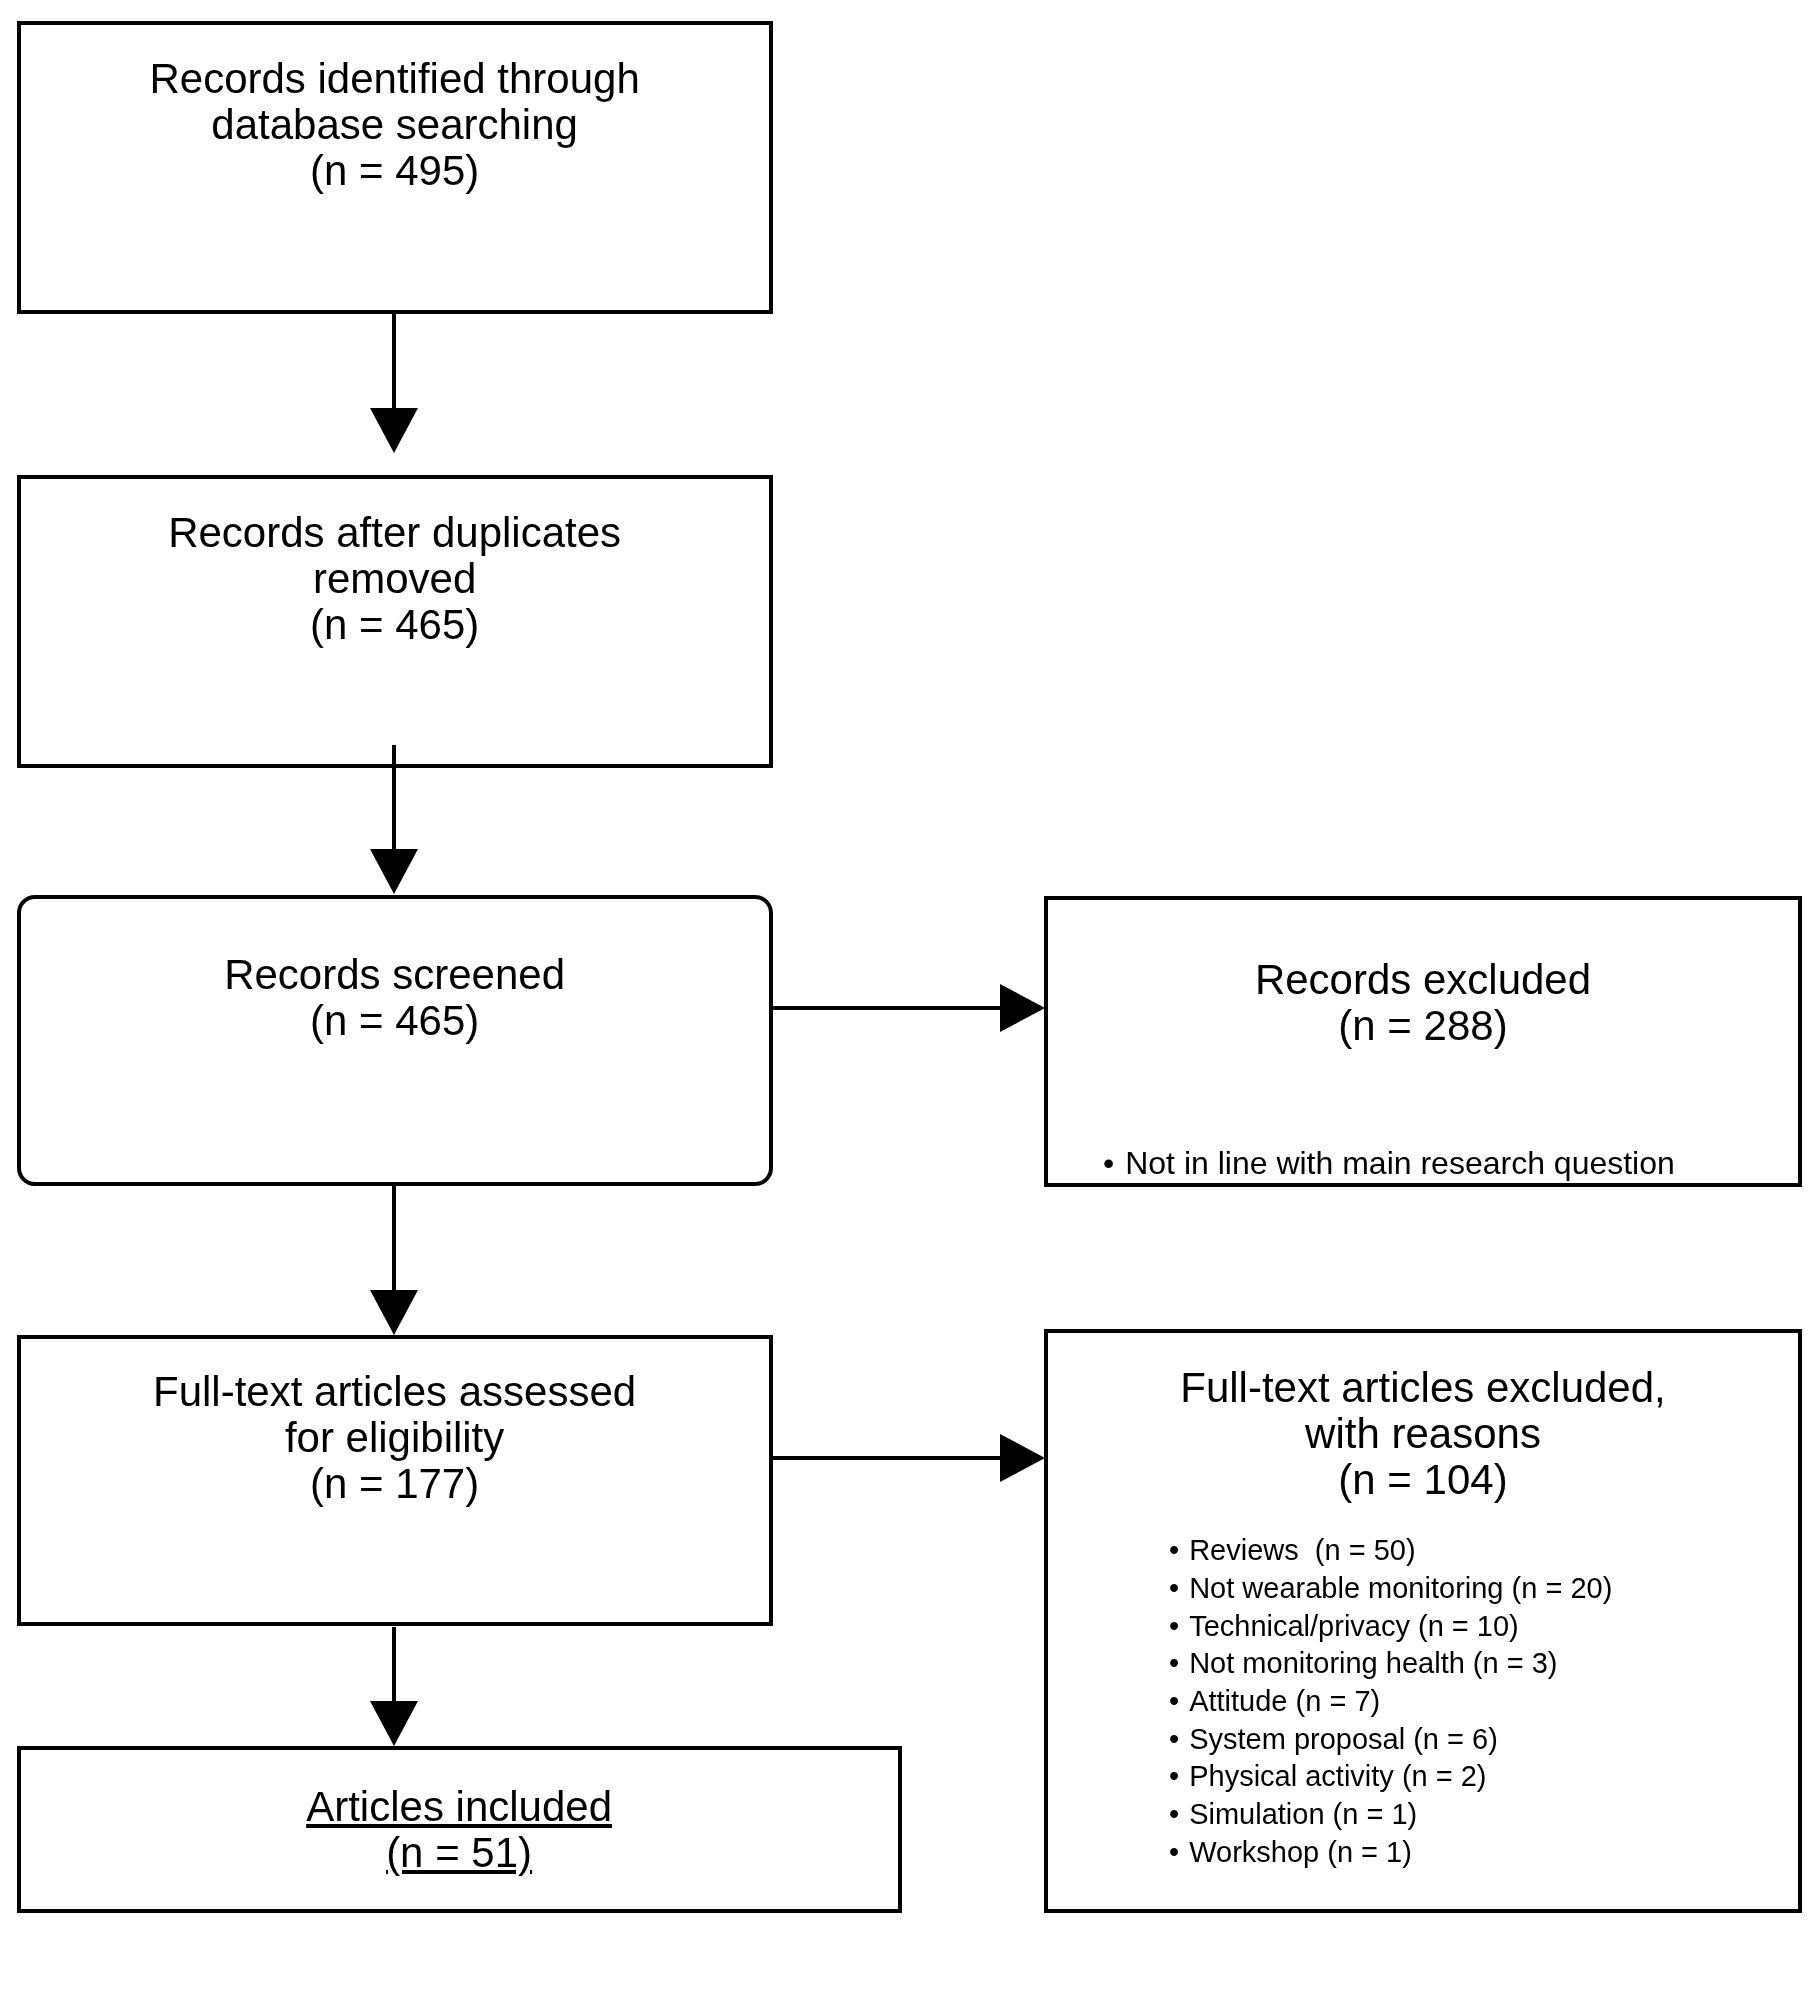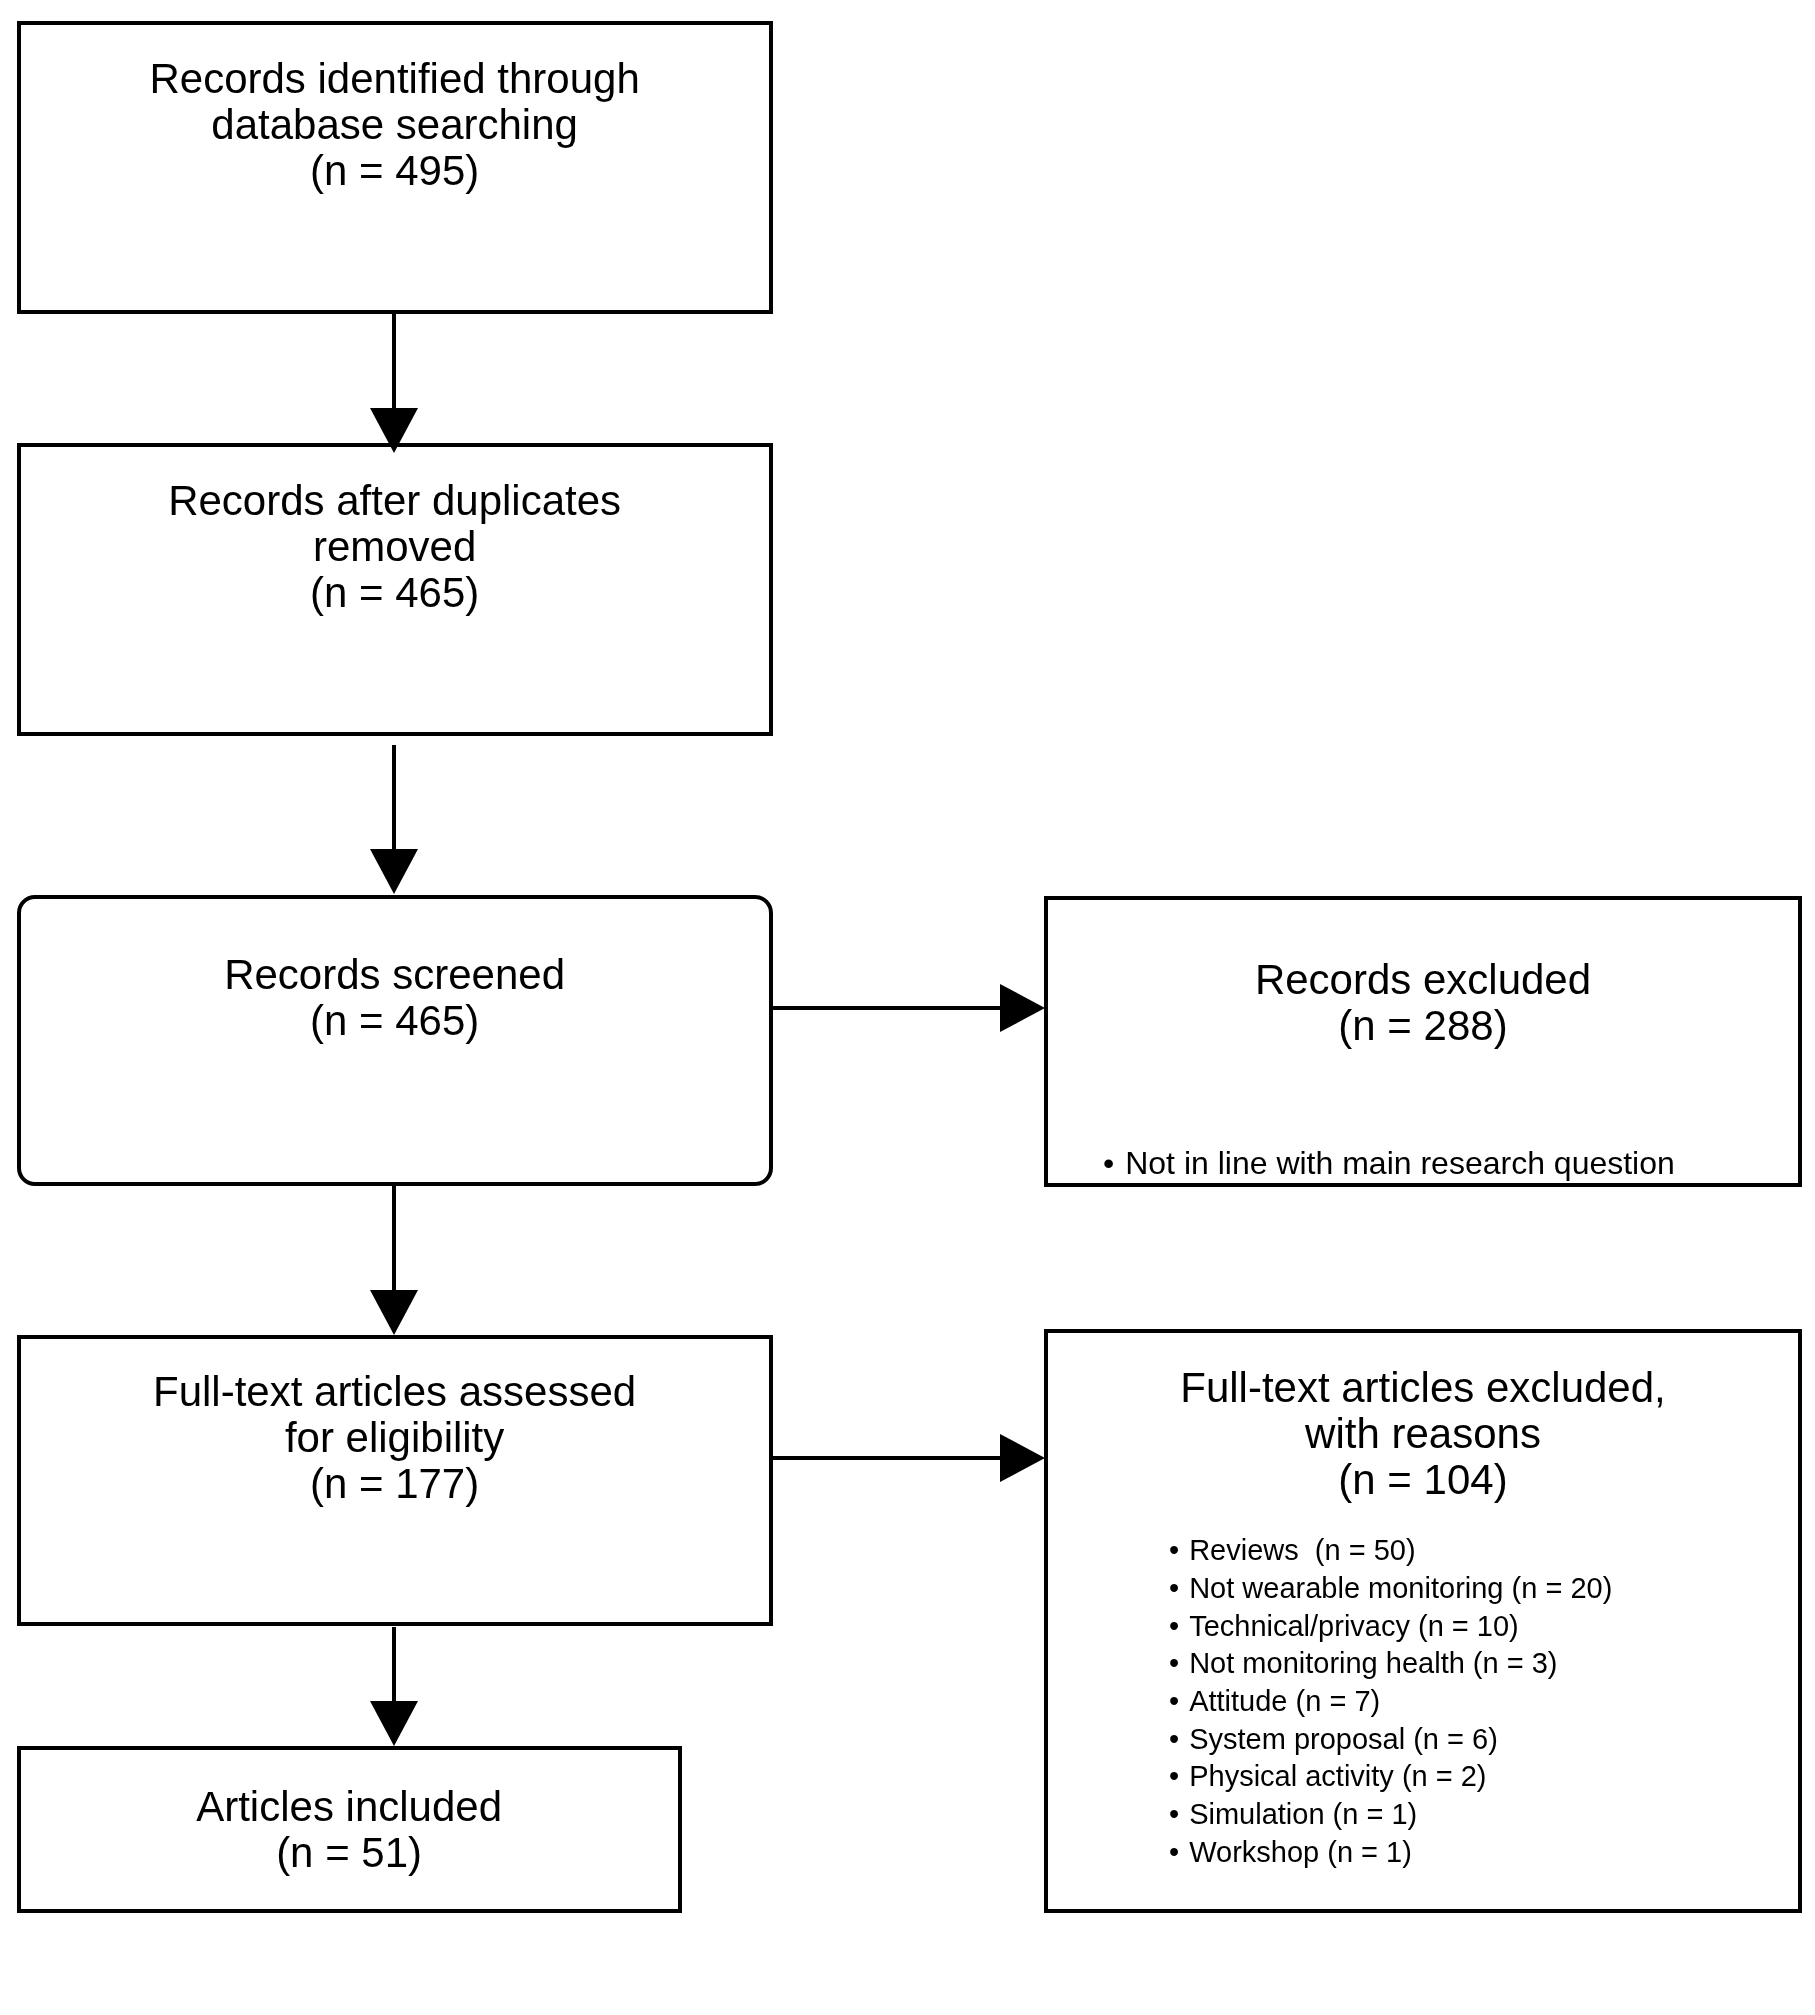--- a/index.html
+++ b/index.html
@@ -29,24 +29,24 @@
     text-align: center;
     font-size: 42px;
     line-height: 1.09;
   }
   .box .lines .line {
     display: block;
     white-space: pre-wrap;
   }
   
   .b1 { left: 16.6px;  top: 21px;   width: 756px; height: 293px; }
-  .b2 { left: 16.6px;  top: 443px;  width: 756px; height: 293px; }
+  .b2 { left: 16.6px;  top: 475px;  width: 756px; height: 293px; }
   .b3 { left: 16.6px;  top: 895px; width: 756px; height: 291px; border-radius: 18px; }
   .b4 { left: 16.6px;  top: 1335px; width: 756px; height: 291px; }
-  .b5 { left: 16.6px;  top: 1746px; width: 665px; height: 167px; }
+  .b5 { left: 16.6px;  top: 1746px; width: 885px; height: 167px; text-decoration: underline; }
   .lift { padding-bottom: 85px; }
   
   .r1 { left: 1044px; top: 896px; width: 758px; height: 291px;
         justify-content: space-between; padding-top: 57px; }
   .r2 { left: 1044px; top: 1329px; width: 758px; height: 584px;
         justify-content: flex-start; padding-top: 32px; }
   .reasons {
     list-style: none;
     margin: 0;
     padding: 0;

